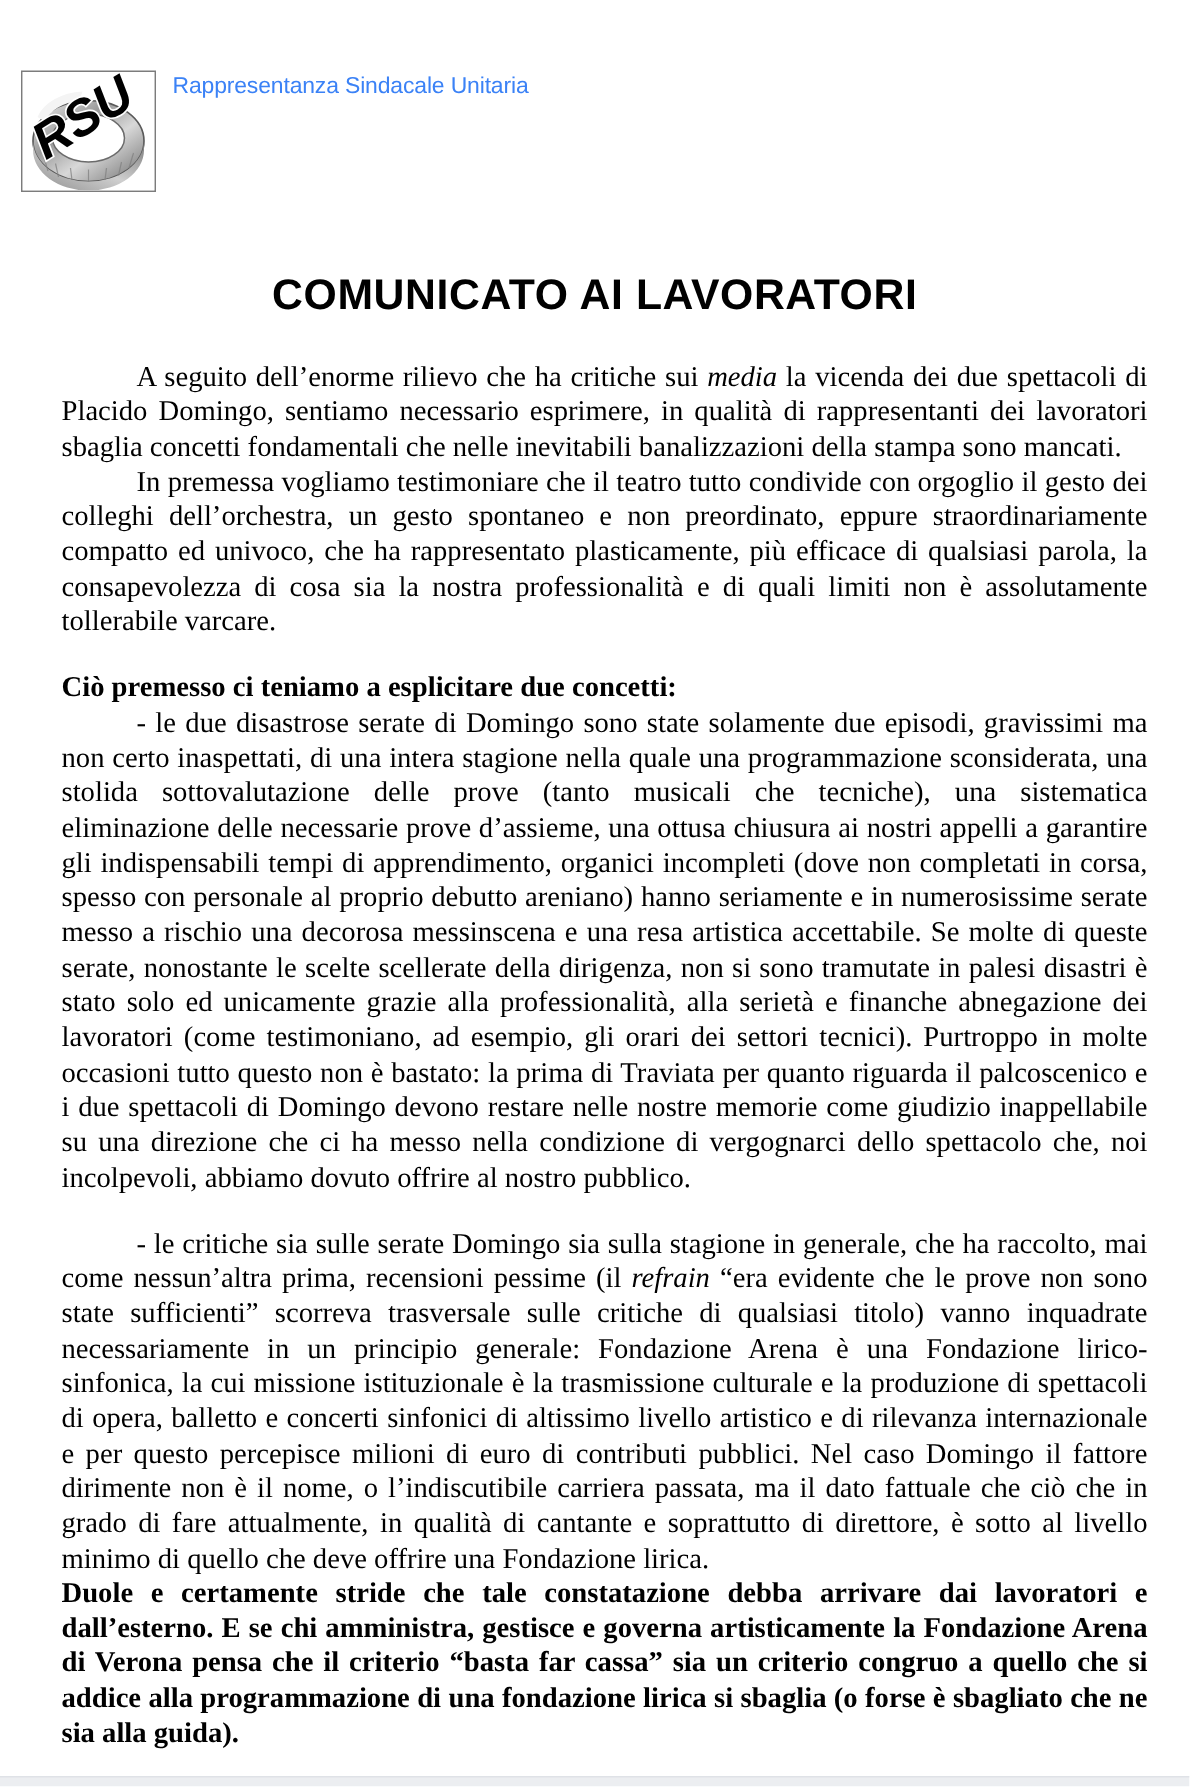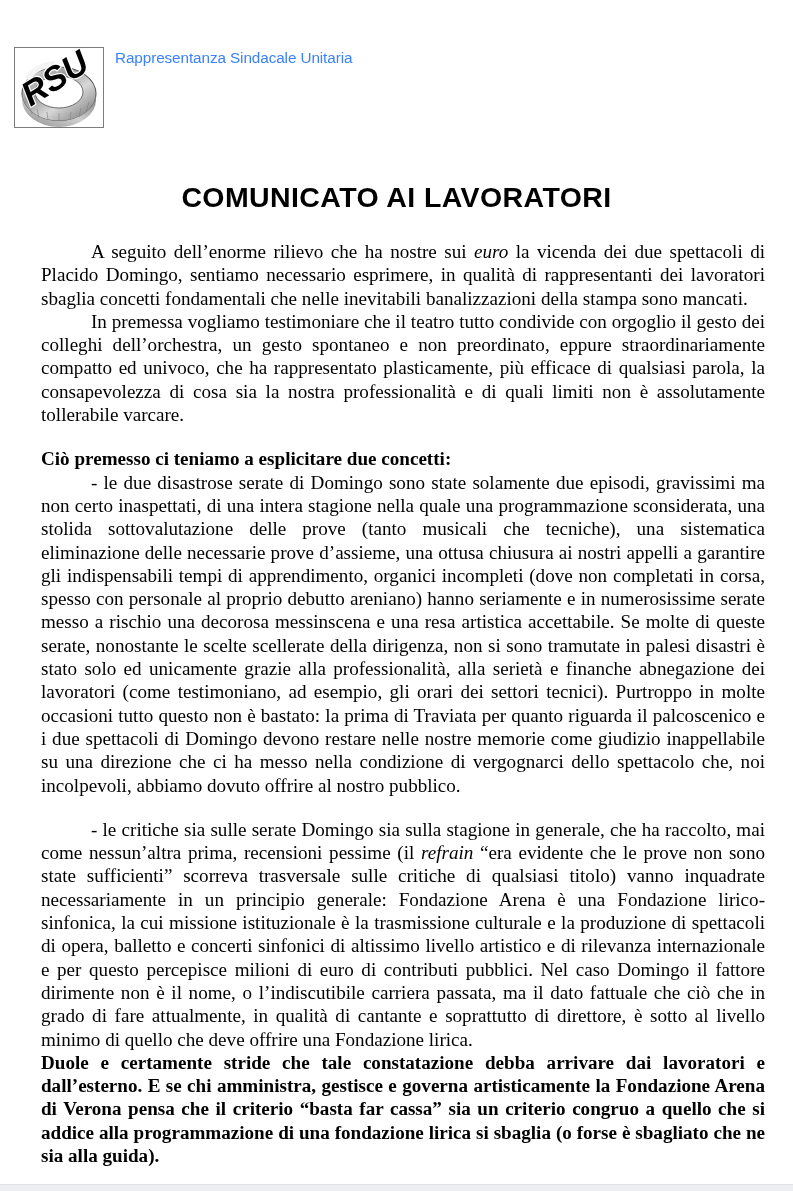--- a/index.html
+++ b/index.html
@@ -149,21 +149,21 @@
     </div>
 
     <div class="letterhead-text">
       <div>Rappresentanza Sindacale Unitaria</div>
     </div>
   </div>
 
   <div class="doc-title">COMUNICATO AI LAVORATORI</div>
 
   <div class="body-copy" id="body-copy">
-      <p class="para"><span>A seguito dell’enorme rilievo che ha nostre sui </span><em>euro</em><span> la vicenda dei due spettacoli di Placido Domingo, sentiamo necessario esprimere, in qualità di rappresentanti dei lavoratori sbaglia concetti fondamentali che nelle inevitabili banalizzazioni della stampa sono mancati.</span></p>
+      <p class="para"><span>A seguito dell’enorme rilievo che ha critiche sui </span><em>media</em><span> la vicenda dei due spettacoli di Placido Domingo, sentiamo necessario esprimere, in qualità di rappresentanti dei lavoratori sbaglia concetti fondamentali che nelle inevitabili banalizzazioni della stampa sono mancati.</span></p>
       <p class="para"><span>In premessa vogliamo testimoniare che il teatro tutto condivide con orgoglio il gesto dei colleghi dell’orchestra, un gesto spontaneo e non preordinato, eppure straordinariamente compatto ed univoco, che ha rappresentato plasticamente, più efficace di qualsiasi parola, la consapevolezza di cosa sia la nostra professionalità e di quali limiti non è assolutamente tollerabile varcare.</span></p>
       <div class="spacer-block"></div>
       <p class="para flush"><span>Ciò premesso ci teniamo a esplicitare due concetti:</span></p>
       <p class="para"><span>- le due disastrose serate di Domingo sono state solamente due episodi, gravissimi ma non certo inaspettati, di una intera stagione nella quale una programmazione sconsiderata, una stolida sottovalutazione delle prove (tanto musicali che tecniche), una sistematica eliminazione delle necessarie prove d’assieme, una ottusa chiusura ai nostri appelli a garantire gli indispensabili tempi di apprendimento, organici incompleti (dove non completati in corsa, spesso con personale al proprio debutto areniano) hanno seriamente e in numerosissime serate messo a rischio una decorosa messinscena e una resa artistica accettabile. Se molte di queste serate, nonostante le scelte scellerate della dirigenza, non si sono tramutate in palesi disastri è stato solo ed unicamente grazie alla professionalità, alla serietà e finanche abnegazione dei lavoratori (come testimoniano, ad esempio, gli orari dei settori tecnici). Purtroppo in molte occasioni tutto questo non è bastato: la prima di Traviata per quanto riguarda il palcoscenico e i due spettacoli di Domingo devono restare nelle nostre memorie come giudizio inappellabile su una direzione che ci ha messo nella condizione di vergognarci dello spettacolo che, noi incolpevoli, abbiamo dovuto offrire al nostro pubblico.</span></p>
       <div class="spacer-block"></div>
       <p class="para"><span>- le critiche sia sulle serate Domingo sia sulla stagione in generale, che ha raccolto, mai come nessun’altra prima, recensioni pessime (il </span><em>refrain</em><span> “era evidente che le prove non sono state sufficienti” scorreva trasversale sulle critiche di qualsiasi titolo) vanno inquadrate necessariamente in un principio generale: Fondazione Arena è una Fondazione lirico-sinfonica, la cui missione istituzionale è la trasmissione culturale e la produzione di spettacoli di opera, balletto e concerti sinfonici di altissimo livello artistico e di rilevanza internazionale e per questo percepisce milioni di euro di contributi pubblici. Nel caso Domingo il fattore dirimente non è il nome, o l’indiscutibile carriera passata, ma il dato fattuale che ciò che in grado di fare attualmente, in qualità di cantante e soprattutto di direttore, è sotto al livello minimo di quello che deve offrire una Fondazione lirica.</span></p>
       <p class="para flush"><span>Duole e certamente stride che tale constatazione debba arrivare dai lavoratori e dall’esterno. E se chi amministra, gestisce e governa artisticamente la Fondazione Arena di Verona pensa che il criterio “basta far cassa” sia un criterio congruo a quello che si addice alla programmazione di una fondazione lirica si sbaglia (o forse è sbagliato che ne sia alla guida).</span></p>
       <div class="spacer-block"></div>
       <p class="para"><span>Come RSU riteniamo doveroso che i lavoratori alzino la testa per pretendere il rispetto di tale principio. Da parte nostra ci impegniamo fin da subito a cercare un confronto su questi temi, sul bilancio della stagione e sulle prospettive future con i soggetti che istituzionalmente devono garantire e vigilare sull’operato della </span></p>
     </div>

